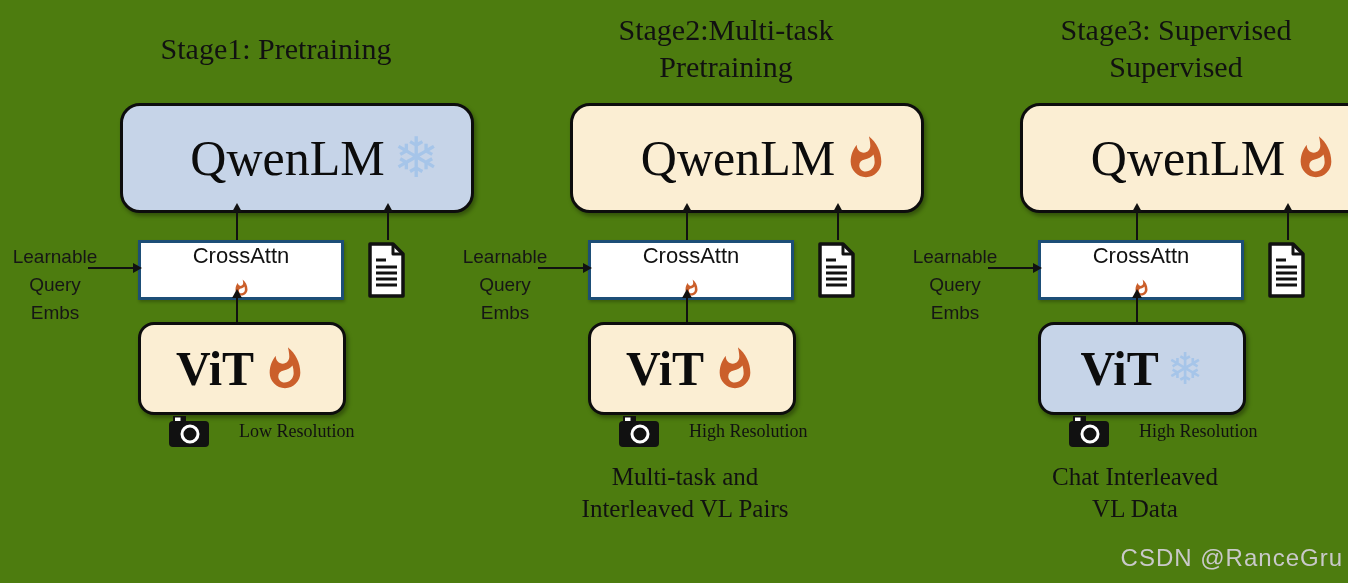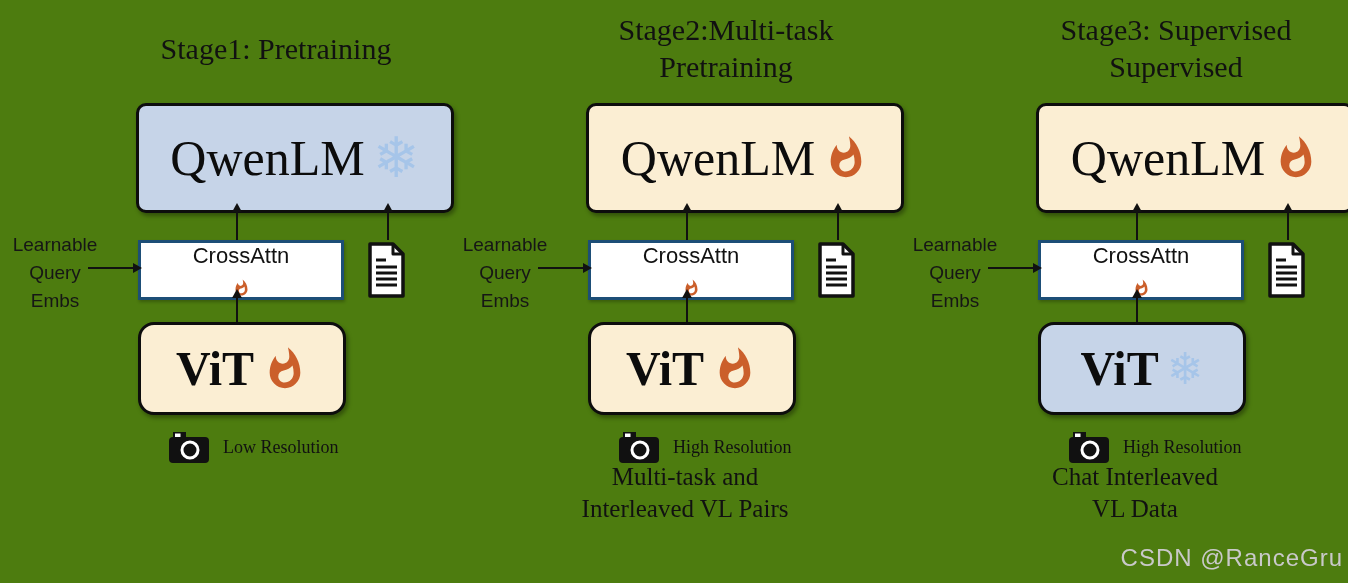--- a/index.html
+++ b/index.html
@@ -19,21 +19,21 @@
   .line:empty{display:none;}
 
   
   .model-box{
     position:absolute;display:flex;align-items:center;justify-content:center;gap:8px;
     border:3px solid #0d0d0d;box-shadow:2px 3px 4px rgba(0,0,0,0.35);
   }
   .model-box[data-state="frozen"]{background:#c6d4e8;}
   .model-box[data-state="trainable"]{background:#fbeed3;}
 
-  .qwen-box{left:136px;top:103px;width:312px;height:104px;border-radius:10px;}
+  .qwen-box{left:120px;top:103px;width:312px;height:104px;border-radius:20px;padding-left:36px;}
   .qwen-box .model-label{font-size:50px;color:#0c0c0c;}
   .qwen-box .flame-icon{width:46px;height:46px;}
   .qwen-box .snowflake-icon{font-size:56px;line-height:56px;}
 
   .vit-box{left:138px;top:322px;width:202px;height:87px;border-radius:16px;font-weight:bold;}
   .vit-box .model-label{font-size:48px;color:#0c0c0c;}
   .vit-box .flame-icon{width:46px;height:46px;}
   .vit-box .snowflake-icon{font-size:44px;line-height:44px;}
 
   .snowflake-icon{color:#a6c5e9;font-family:"DejaVu Sans",sans-serif;}
@@ -42,21 +42,21 @@
   .attn-box{
     position:absolute;left:138px;top:240px;width:200px;height:54px;
     background:#ffffff;border:3px solid #1d4e77;box-shadow:1px 2px 3px rgba(0,0,0,0.25);
     display:flex;align-items:center;justify-content:center;gap:10px;
     font-family:"Liberation Sans",sans-serif;font-size:22px;color:#111;flex-direction:column;
   }
   .attn-box .flame-icon{width:27px;height:27px;}
 
   
   .learnable{
-    position:absolute;left:0;top:231px;width:110px;
+    position:absolute;left:0;top:243px;width:110px;
     font-family:"Liberation Sans",sans-serif;font-size:19px;line-height:28px;
     color:#161616;text-align:center;
   }
 
   
   .arrow-v{position:absolute;width:2px;background:#111;}
   .arrow-v::before{
     content:"";position:absolute;top:-6px;left:-4px;
     border-left:5px solid transparent;border-right:5px solid transparent;
     border-bottom:9px solid #111;
@@ -64,22 +64,22 @@
   .arrow-h{position:absolute;height:2px;background:#111;}
   .arrow-h::after{
     content:"";position:absolute;right:-6px;top:-4px;
     border-top:5px solid transparent;border-bottom:5px solid transparent;
     border-left:9px solid #111;
   }
 
   
   .doc-icon{position:absolute;left:366px;top:242px;}
   .cam-row{
-    position:absolute;left:168px;top:428px;height:38px;
-    display:flex;align-items:center;gap:13px;
+    position:absolute;left:168px;top:412px;height:38px;
+    display:flex;align-items:center;gap:29px;
   }
   .res-label{font-size:18px;color:#111;white-space:nowrap;}
 
   
   .caption{
     position:absolute;left:20px;top:458px;width:430px;height:70px;
     display:flex;flex-direction:column;justify-content:center;align-items:center;
     font-size:25px;line-height:32px;color:#111;text-align:center;
   }
 

